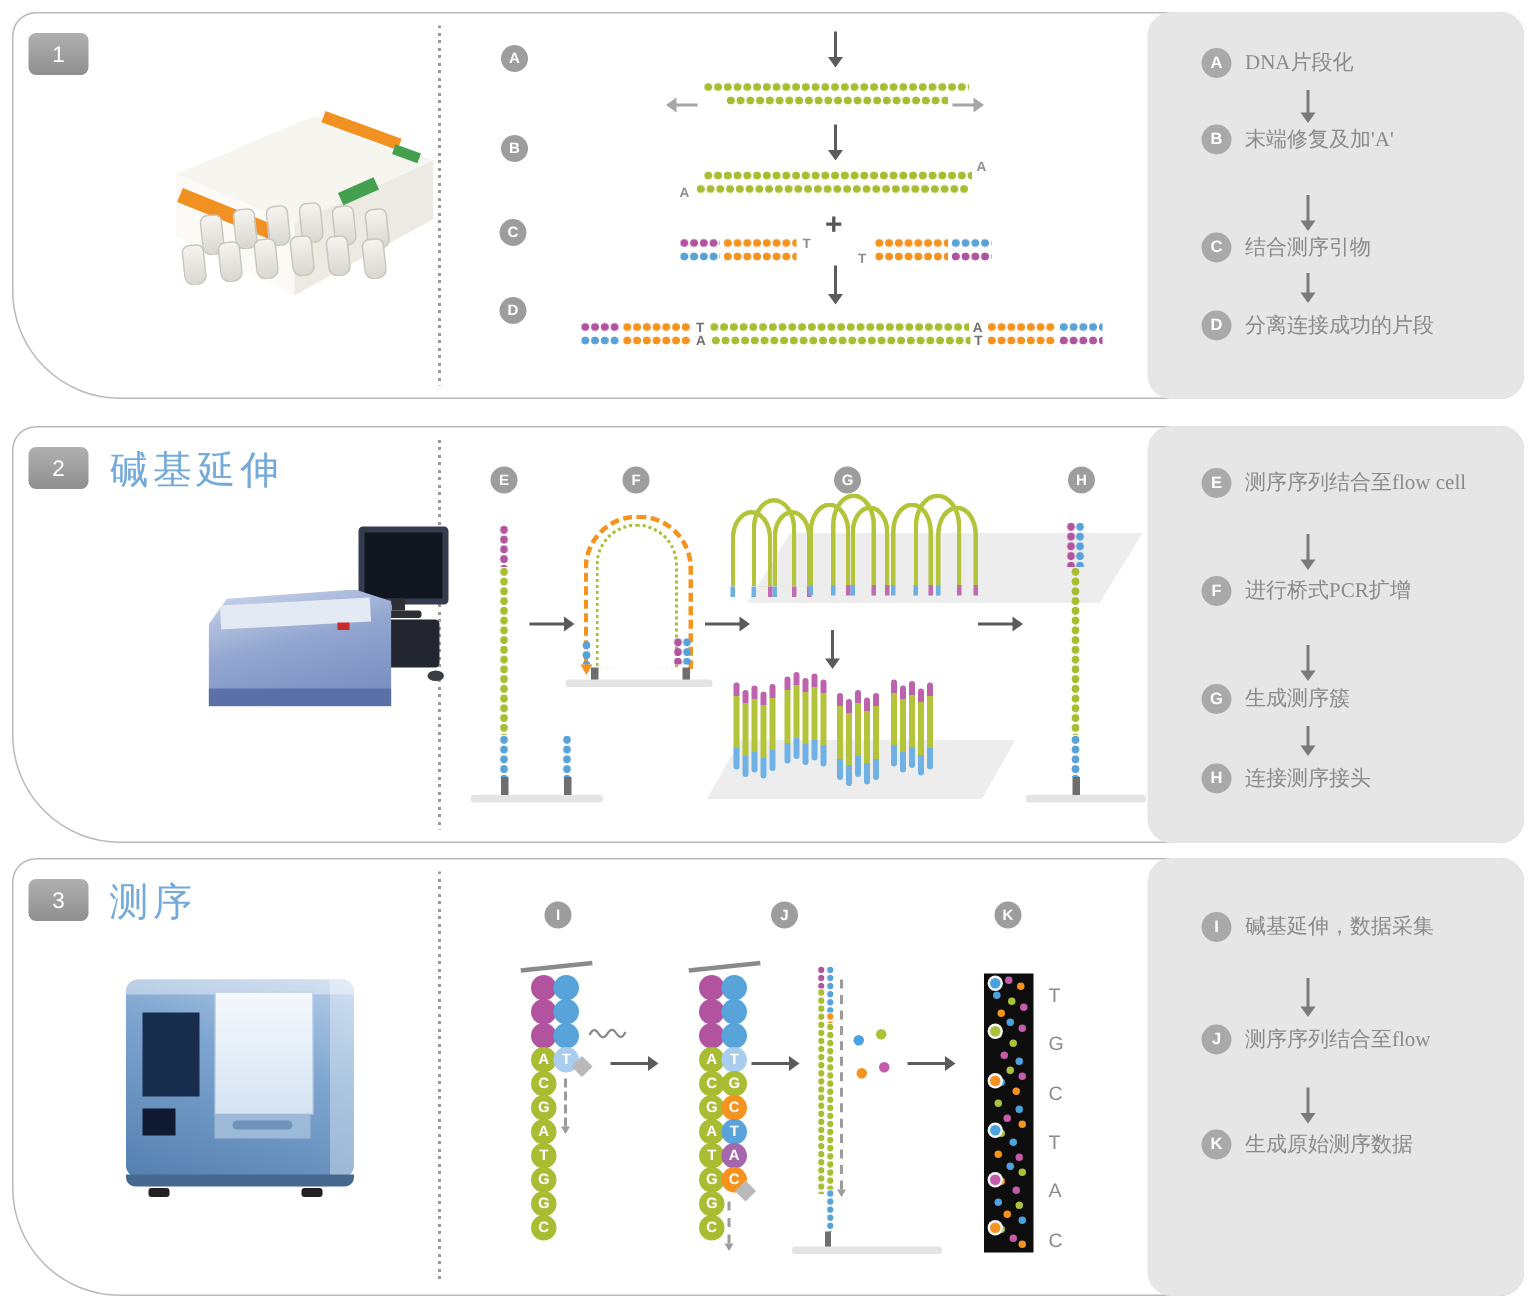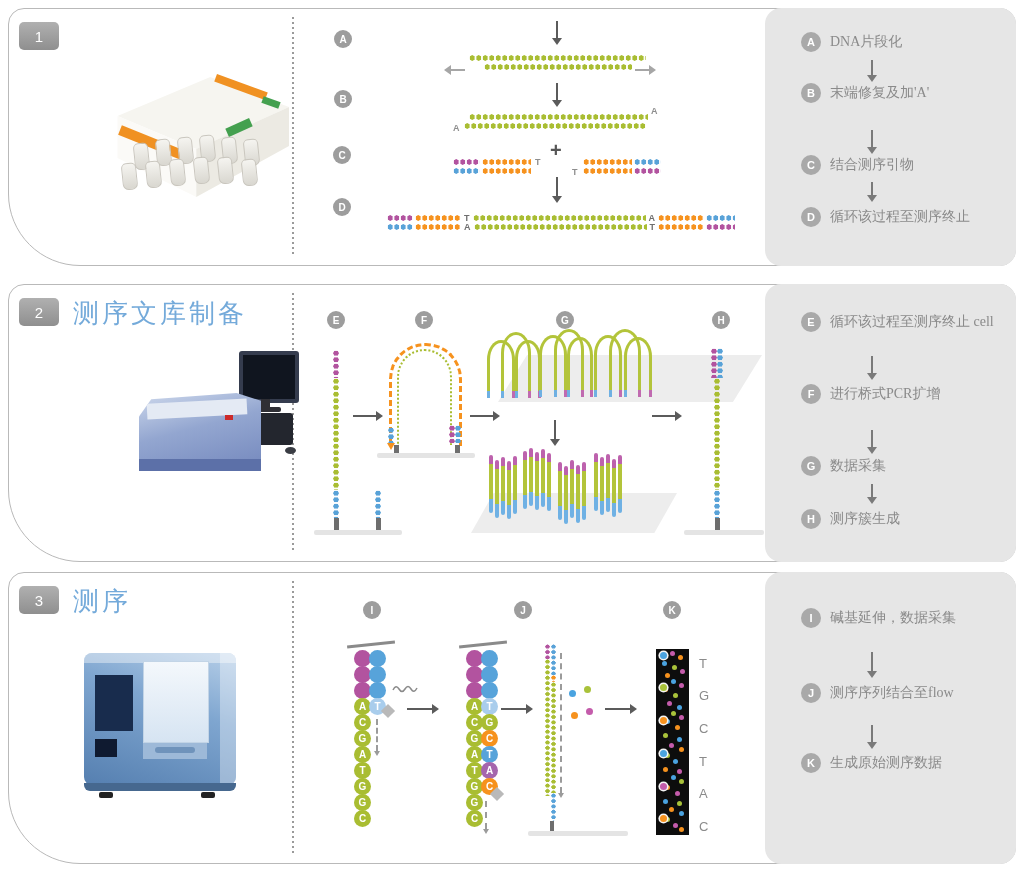--- a/index.html
+++ b/index.html
@@ -138,21 +138,21 @@
       <div class="ptext">末端修复及加'A'</div>
     </div>
     <div class="arrd pan" style="left:106px;top:122px;height:18px"></div>
     <div class="prow" style="top:147px">
       <div class="scirc">C</div>
       <div class="ptext">结合测序引物</div>
     </div>
     <div class="arrd pan" style="left:106px;top:174px;height:14px"></div>
     <div class="prow" style="top:199px">
       <div class="scirc">D</div>
-      <div class="ptext">循环该过程至测序终止</div>
+      <div class="ptext">分离连接成功的片段</div>
     </div>
   </div>
   <div class="divider"></div>
   <div class="badge">1</div>
 
   <div class="photo" style="left:105px;top:50px;width:175px;height:150px">
     <div class="kit-top"></div>
     <div class="kit-front"></div>
     <div class="kit-side"></div>
     <div class="kit-band" style="left:100px;top:24px;width:54px;height:8px;transform:rotate(20deg)"></div>
@@ -245,41 +245,41 @@
       <div class="hd o" style="width:46px"></div>
         <div class="hd p" style="width:29px"></div>
     </div>
   </div>
 </div>
 
 <div class="card" id="card2">
   <div class="panel">
     <div class="prow" style="top:28px">
       <div class="scirc">E</div>
-      <div class="ptext">循环该过程至测序终止 cell</div>
+      <div class="ptext">测序序列结合至flow cell</div>
     </div>
     <div class="arrd pan" style="left:106px;top:72px;height:18px"></div>
     <div class="prow" style="top:100px">
       <div class="scirc">F</div>
       <div class="ptext">进行桥式PCR扩增</div>
     </div>
     <div class="arrd pan" style="left:106px;top:146px;height:18px"></div>
     <div class="prow" style="top:172px">
       <div class="scirc">G</div>
-      <div class="ptext">数据采集</div>
+      <div class="ptext">生成测序簇</div>
     </div>
     <div class="arrd pan" style="left:106px;top:200px;height:14px"></div>
     <div class="prow" style="top:225px">
       <div class="scirc">H</div>
-      <div class="ptext">测序簇生成</div>
+      <div class="ptext">连接测序接头</div>
     </div>
   </div>
   <div class="divider"></div>
   <div class="badge">2</div>
-  <div class="title">测序文库制备</div>
+  <div class="title">碱基延伸</div>
 
   <div class="photo" style="left:130px;top:58px;width:160px;height:165px">
     <div class="monitor" style="left:100px;top:8px"></div>
     <div style="position:absolute;left:122px;top:56px;width:9px;height:8px;background:#2f2f35"></div>
     <div style="position:absolute;left:110px;top:64px;width:32px;height:5px;background:#2f2f35;border-radius:2px"></div>
     <div class="tower" style="left:102px;top:70px"></div>
     <div style="position:absolute;left:146px;top:104px;width:11px;height:7px;background:#3a3d44;border-radius:50%"></div>
     <div class="st-body">
       <div class="st-deck"></div>
       <div class="st-red" style="left:86px;top:22px"></div>

